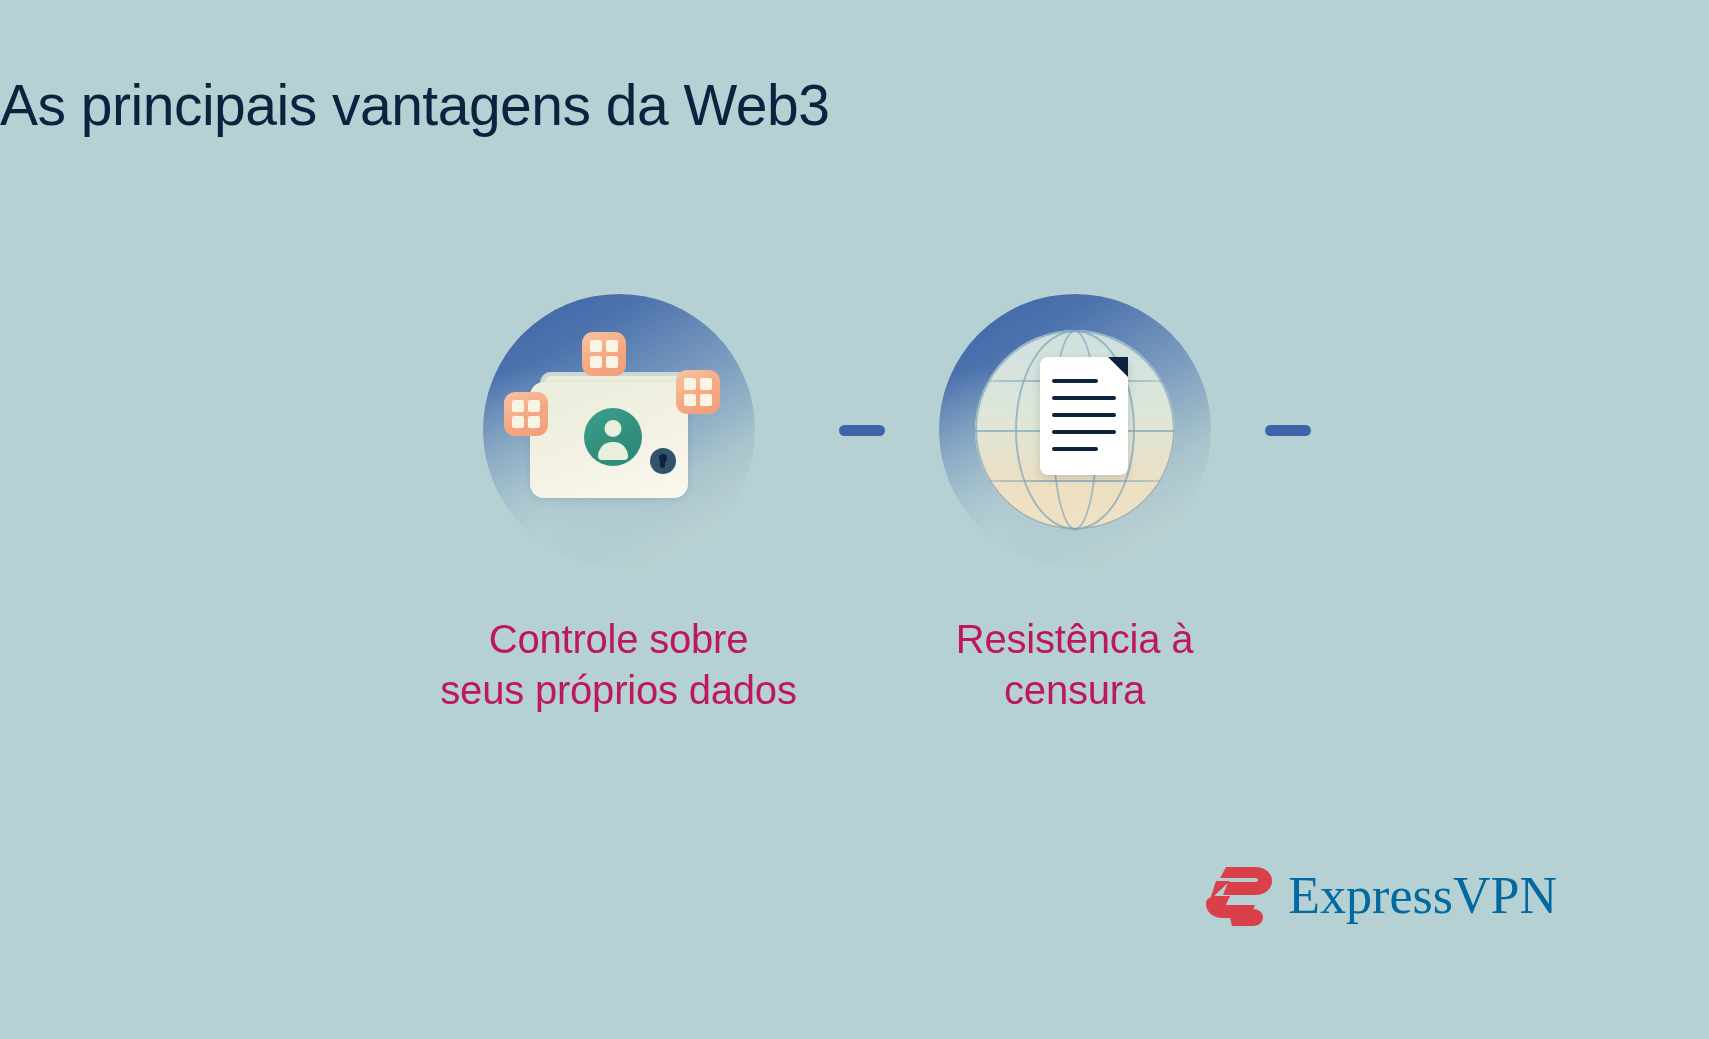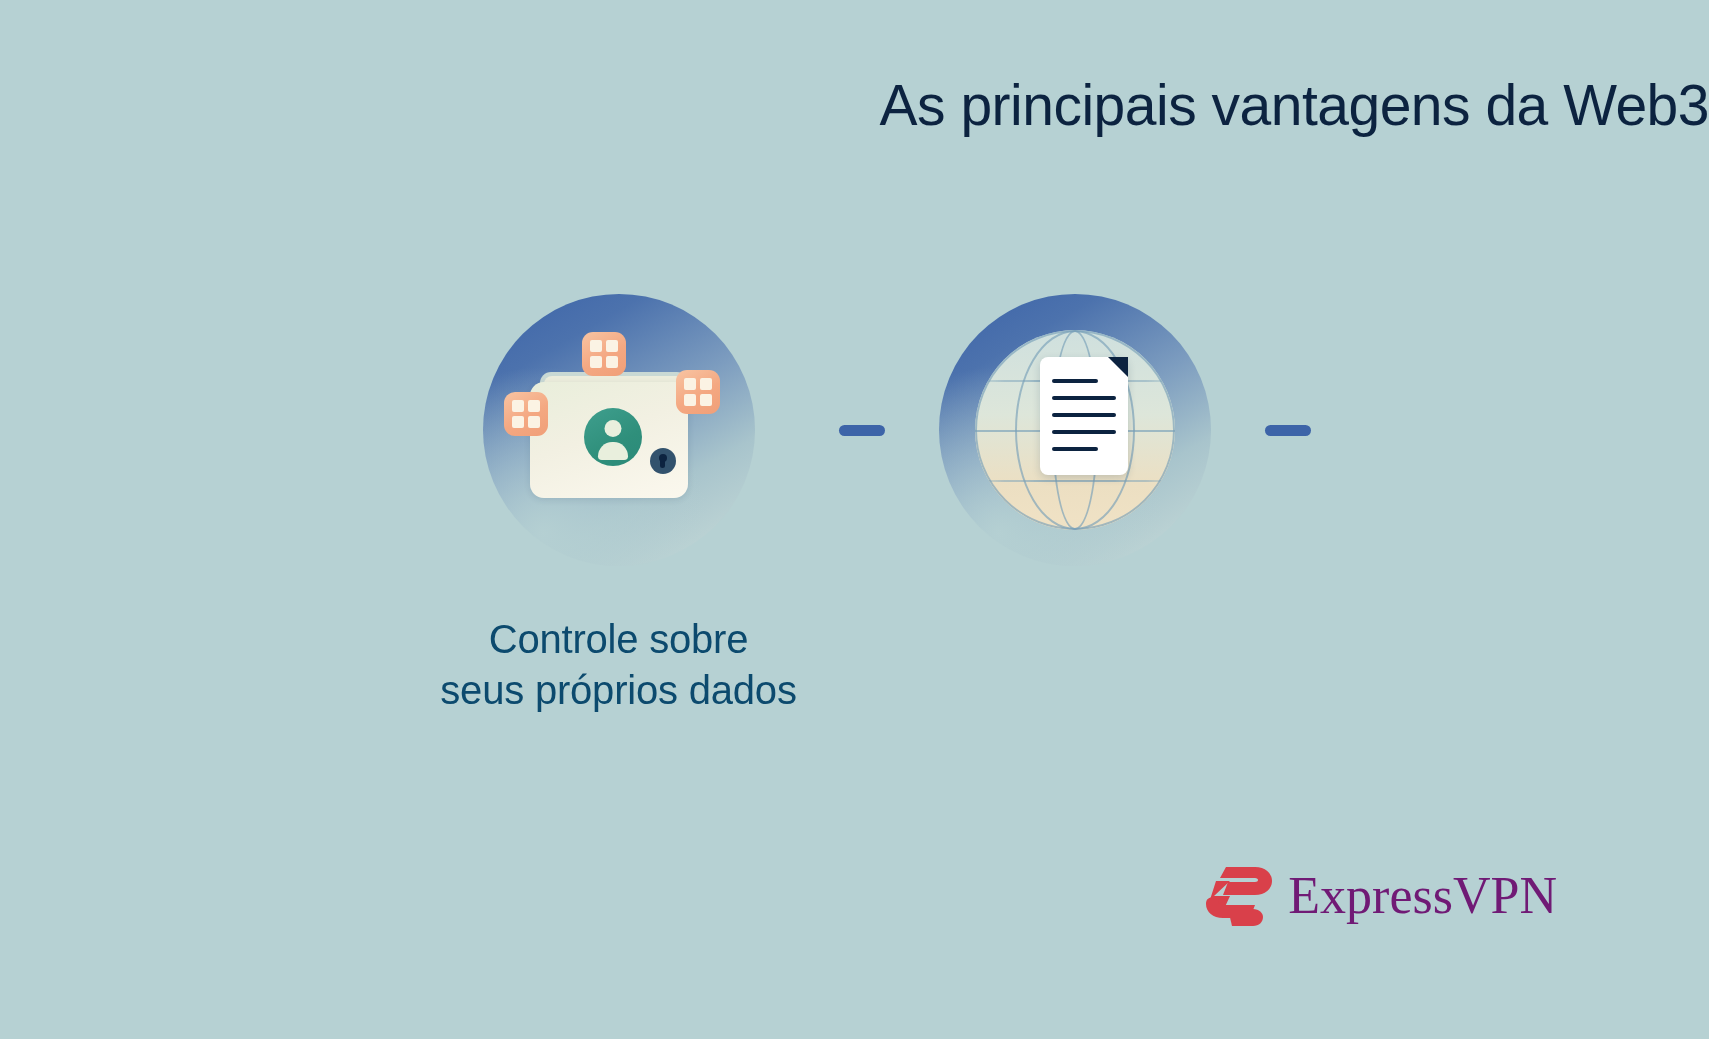--- a/index.html
+++ b/index.html
@@ -10,21 +10,21 @@
   body {
     background:#b6d1d3;
     font-family:"Liberation Sans", sans-serif;
     position:relative;
   }
 
   
   .title {
     position:absolute;
     top:74px; left:0; width:100%;
-    text-align:right;
+    text-align:left;
     font-size:57px;
     font-weight:400;
     letter-spacing:-0.5px;
     color:#0c2340;
     line-height:1.1;
   }
 
   
   .row {
     position:absolute;
@@ -58,21 +58,21 @@
   .disc-inner {
     position:absolute; inset:0;
     display:flex; align-items:center; justify-content:center;
   }
 
   .caption {
     margin-top:44px;
     text-align:center;
     font-size:40px;
     line-height:1.28;
-    color:#0c4a6e;
+    color:#be185d;
     font-weight:400;
     letter-spacing:-0.2px;
     white-space:pre-line;
   }
 
   
   .dash {
     width:46px; height:11px;
     border-radius:6px;
     background:#3d64a8;
@@ -241,21 +241,21 @@
   
   .logo {
     position:absolute;
     right:152px; bottom:112px;
     display:flex; align-items:center; gap:16px;
   }
   .logo-mark { width:66px; height:62px; }
   .logo-text {
     font-family:"Liberation Serif", serif;
     font-size:52px;
-    color:#701a75;
+    color:#0369a1;
     letter-spacing:0px;
     line-height:1;
   }
 </style>
 </head>
 <body>
 
 <div class="title">As principais vantagens da Web3</div>
 
 <div class="row">
@@ -329,20 +329,22 @@
                   <span></span>
                   <span></span>
                   <span class="short"></span>
               </div>
             </div>
 
           </div>
         </div>
       </div>
     </div>
+    <div class="caption">Resistência à
+censura</div>
   </div>
 
   <div class="dash"></div>
 
 
 </div>
 
 <div class="logo">
   <svg class="logo-mark" viewBox="0 0 66 62">
     <path fill="#d9404a" d="M20 2 C33 2 45 2 49 2 C59 2 66 8 66 16 C66 24 59 30 49 30 L17 30 L22 17 L49 17 C51 17 52 16 52 15 C52 14 51 13 49 13 L14 13 Z"></path>

